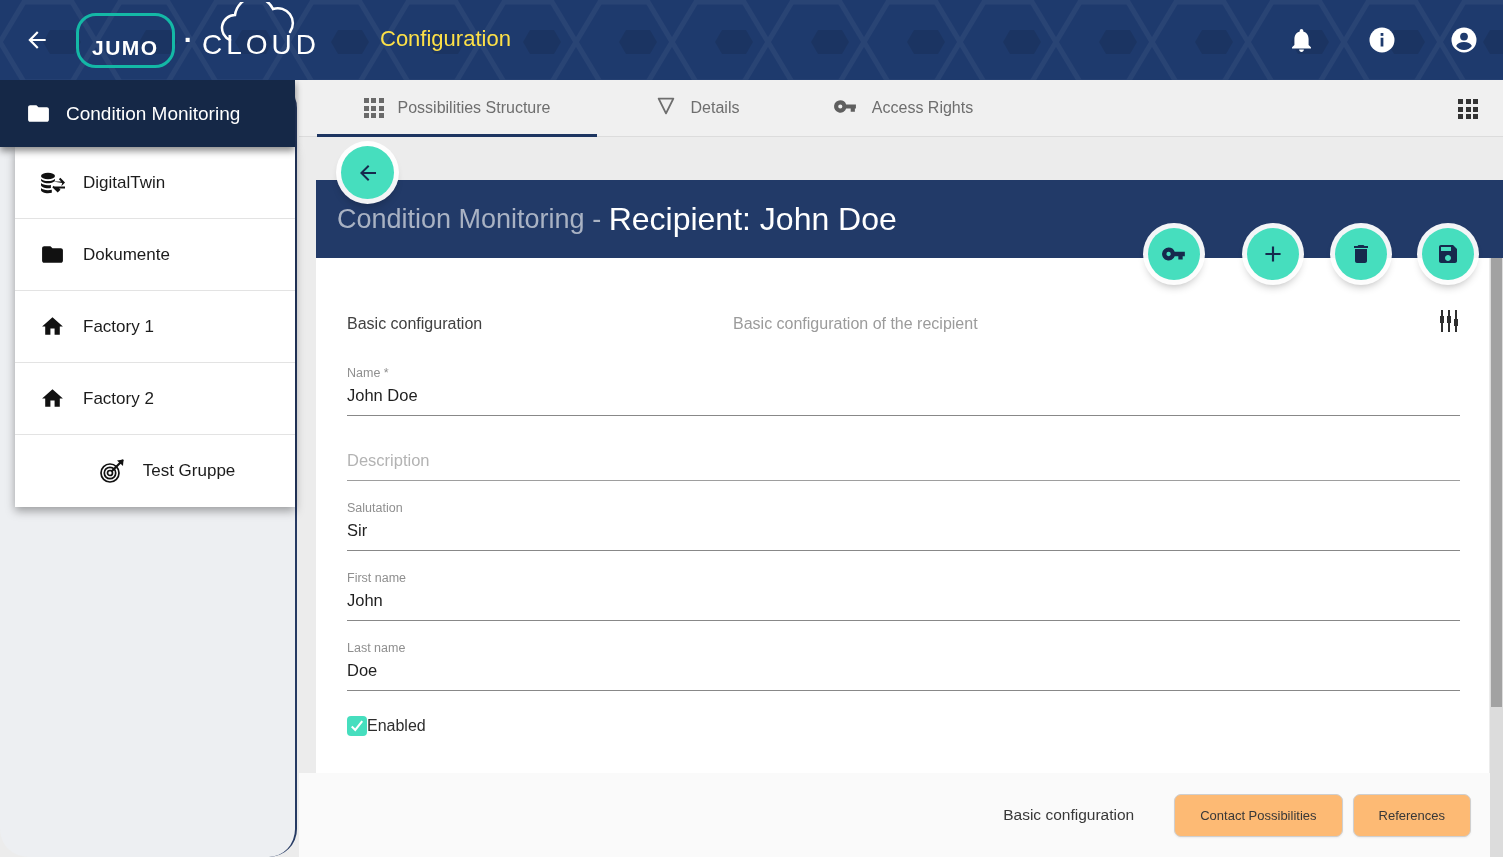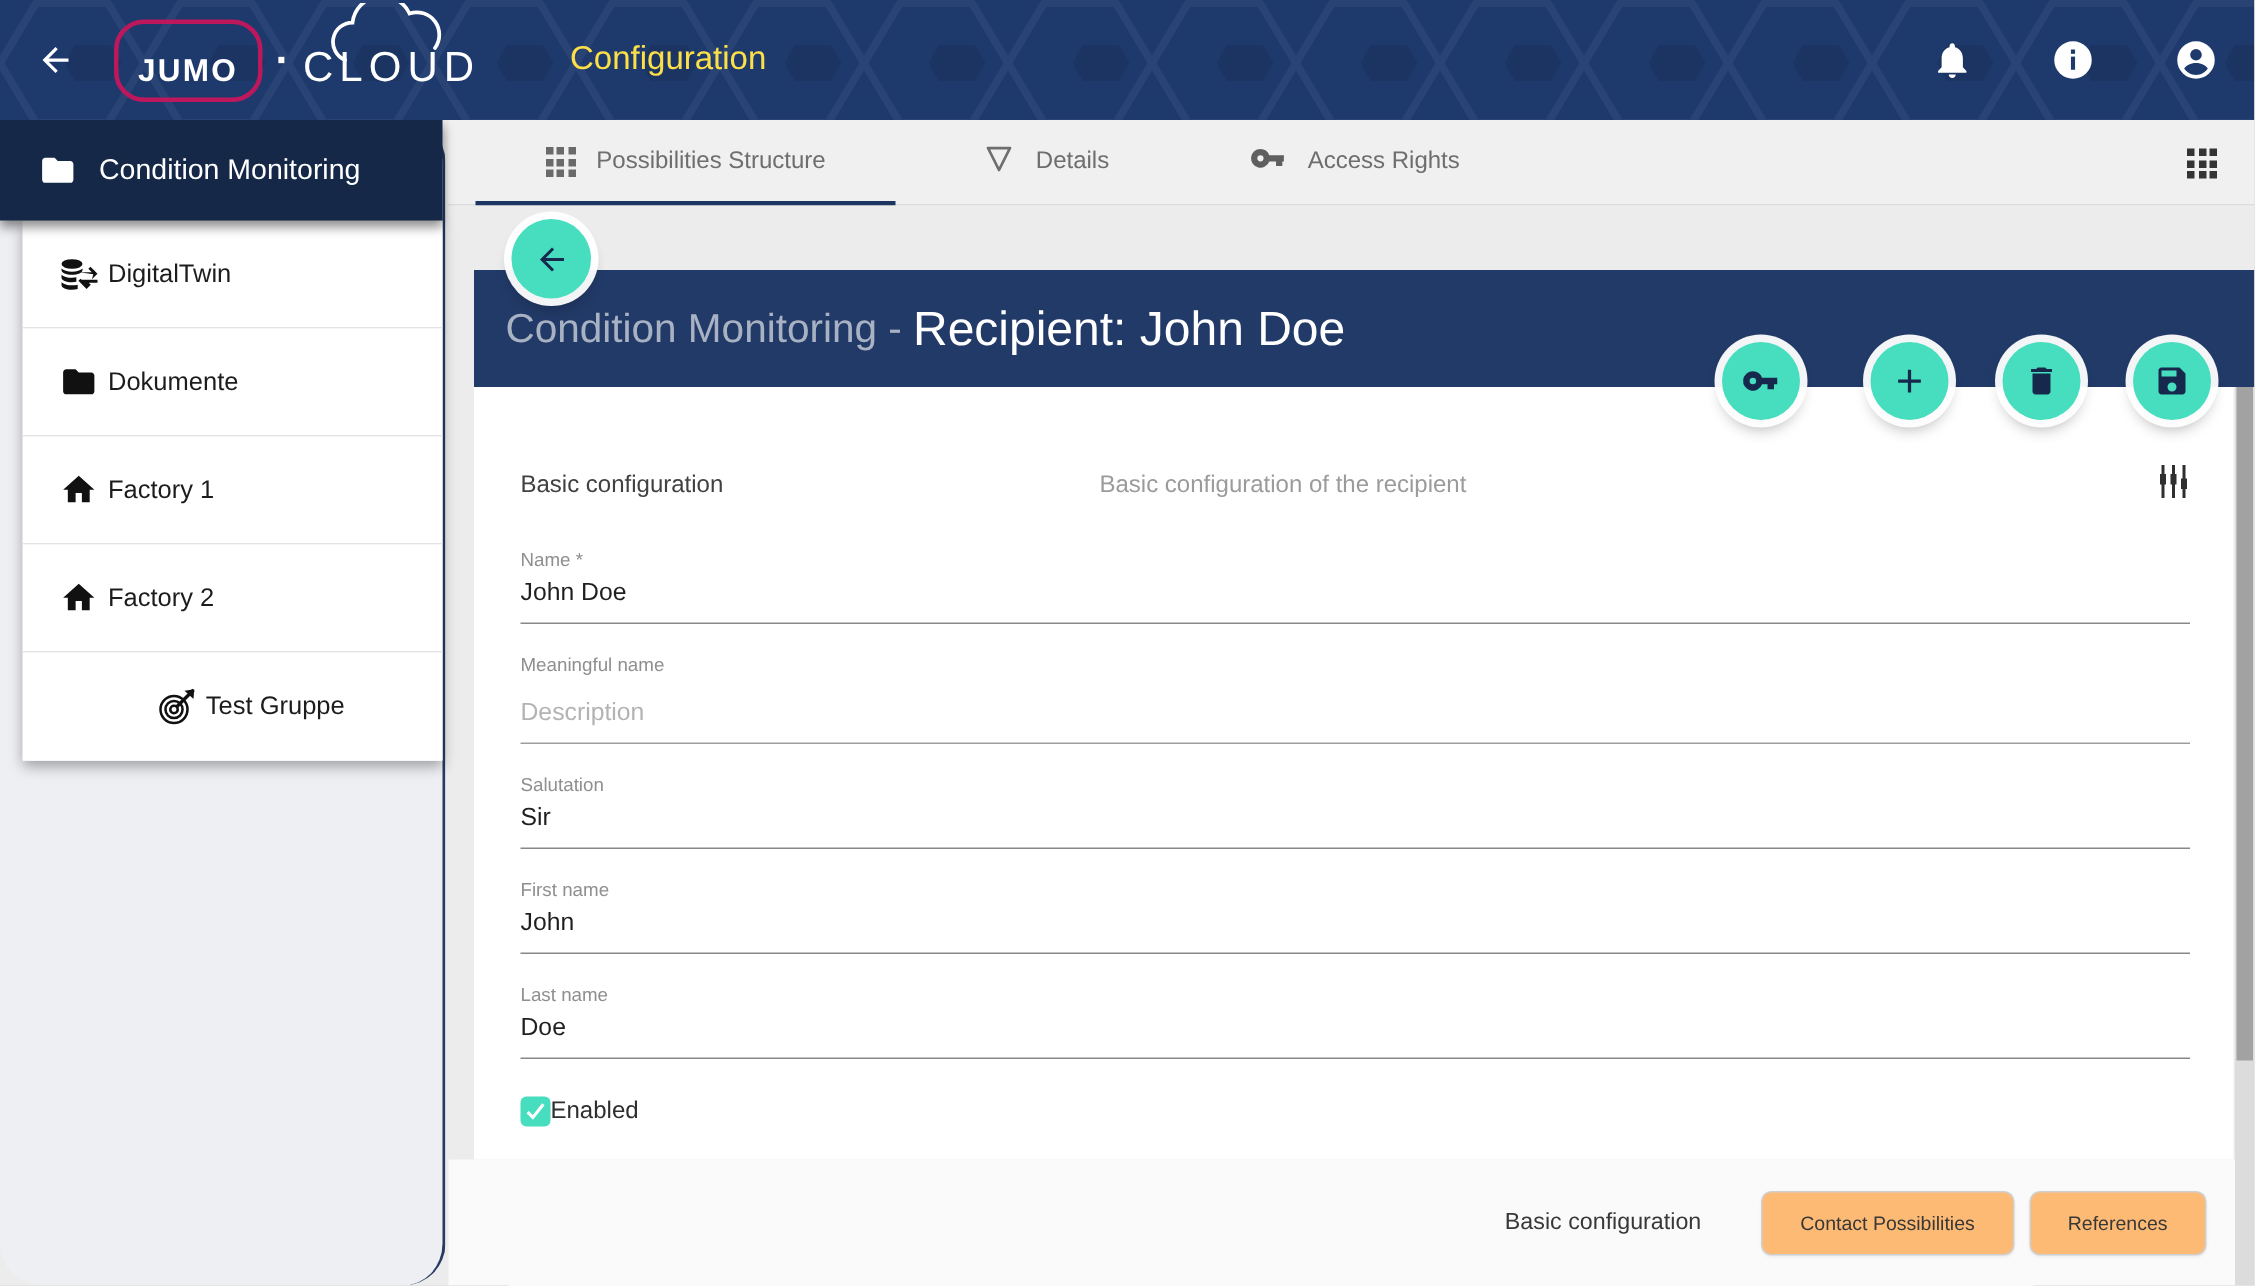--- a/index.html
+++ b/index.html
@@ -5,34 +5,34 @@
   * { margin:0; padding:0; box-sizing:border-box; }
   body { background:#d8d8d8; font-family:"Liberation Sans", sans-serif; }
   .app { position:relative; width:1503px; height:857px; overflow:hidden; background:#ececec; font-family:"Liberation Sans", sans-serif; }
 
   
   .topbar { position:absolute; top:0; left:0; right:0; height:80px; background:#1e3a6d; z-index:10; }
   .topbar .hexbg { position:absolute; inset:0; width:100%; height:100%; }
   .topbar-row { position:relative; height:100%; display:flex; align-items:center; }
   .tb-back { margin-left:22px; width:30px; height:30px; display:flex; align-items:center; justify-content:center; cursor:pointer; }
   .brand { display:flex; align-items:center; margin-left:24px; gap:9px; }
-  .jumo-capsule { border:3px solid #be185d; border-radius:20px; padding:20px 13px 5px; color:#fff; font-weight:800; font-size:21px; letter-spacing:1.5px; }
+  .jumo-capsule { border:3px solid #14b8a6; border-radius:20px; padding:20px 13px 5px; color:#fff; font-weight:800; font-size:21px; letter-spacing:1.5px; }
   .brand-dot { color:#fff; font-size:28px; font-weight:700; line-height:0; }
   .cloud-wrap { position:relative; padding-top:10px; }
   .cloud-wrap svg.cloud-line { position:absolute; top:-17px; left:14px; }
   .cloud-text { color:#fff; font-size:28px; font-weight:300; letter-spacing:4px; }
   .tb-title { position:absolute; left:380px; top:26px; color:#fde047; font-size:22px; font-weight:400; }
   .topbar-right { position:absolute; right:24px; top:0; height:80px; display:flex; align-items:center; gap:52px; }
   .tb-icon { cursor:pointer; display:flex; }
 
   
   .sidebar { position:absolute; top:80px; left:0; width:297px; bottom:0; background:#edeff2; border-right:2px solid #263a63;border-radius:28px; }
   .sidebar-header { height:67px; background:#152847; display:flex; align-items:center; gap:14px; padding-left:25px; color:#fff; font-size:19px; position:relative; z-index:2; box-shadow:0 4px 7px rgba(0,0,0,.45); cursor:pointer; }
   .sidebar-items { margin-left:15px; box-shadow:0 4px 9px rgba(0,0,0,.35); position:relative; z-index:1; }
-  .sidebar-item { height:72px; background:#fff; display:flex; align-items:center; gap:6px; padding-left:24px; border-bottom:1px solid #e3e3e3; font-size:17px; color:#1c1c1c; cursor:pointer; }
+  .sidebar-item { height:72px; background:#fff; display:flex; align-items:center; gap:17px; padding-left:24px; border-bottom:1px solid #e3e3e3; font-size:17px; color:#1c1c1c; cursor:pointer; }
   .sidebar-item:last-child { border-bottom:none;justify-content:center; }
   .si-icon { width:27px; display:flex; justify-content:center; }
 
   
   .main { position:absolute; left:299px; top:80px; right:0; bottom:0; }
   .tabbar { position:relative; height:57px; background:#f0f0f0; border-bottom:1px solid #dcdcdc; display:flex; align-items:center; padding-left:18px; }
   .tab { display:flex; align-items:center; justify-content:center; gap:14px; color:#6e6e6e; font-size:16px; cursor:pointer; height:100%; }
   .tab.t1 { width:280px; } .tab.t2 { width:200px; } .tab.t3 { width:212px; }
   .tab-underline { position:absolute; bottom:-1px; left:18px; width:280px; height:3px; background:#1d3561; }
   .tabbar-grid { position:absolute; right:25px; top:19px; cursor:pointer; }
@@ -293,21 +293,20 @@
               <rect x="17" y="11" width="4" height="7" fill="#2f2f2f"></rect>
             </svg>
           </div>
 
           <div class="fields">
             <div class="field">
               <div class="field-label">Name *</div>
               <input class="field-input" type="text" value="John Doe" style="">
             </div>
             <div class="field">
-              <div class="field-label">Meaningful name</div>
               <input class="field-input empty" type="text" placeholder="Description" style="">
             </div>
             <div class="field">
               <div class="field-label">Salutation</div>
               <input class="field-input" type="text" value="Sir" style="">
             </div>
             <div class="field">
               <div class="field-label">First name</div>
               <input class="field-input" type="text" value="John" style="">
             </div>

